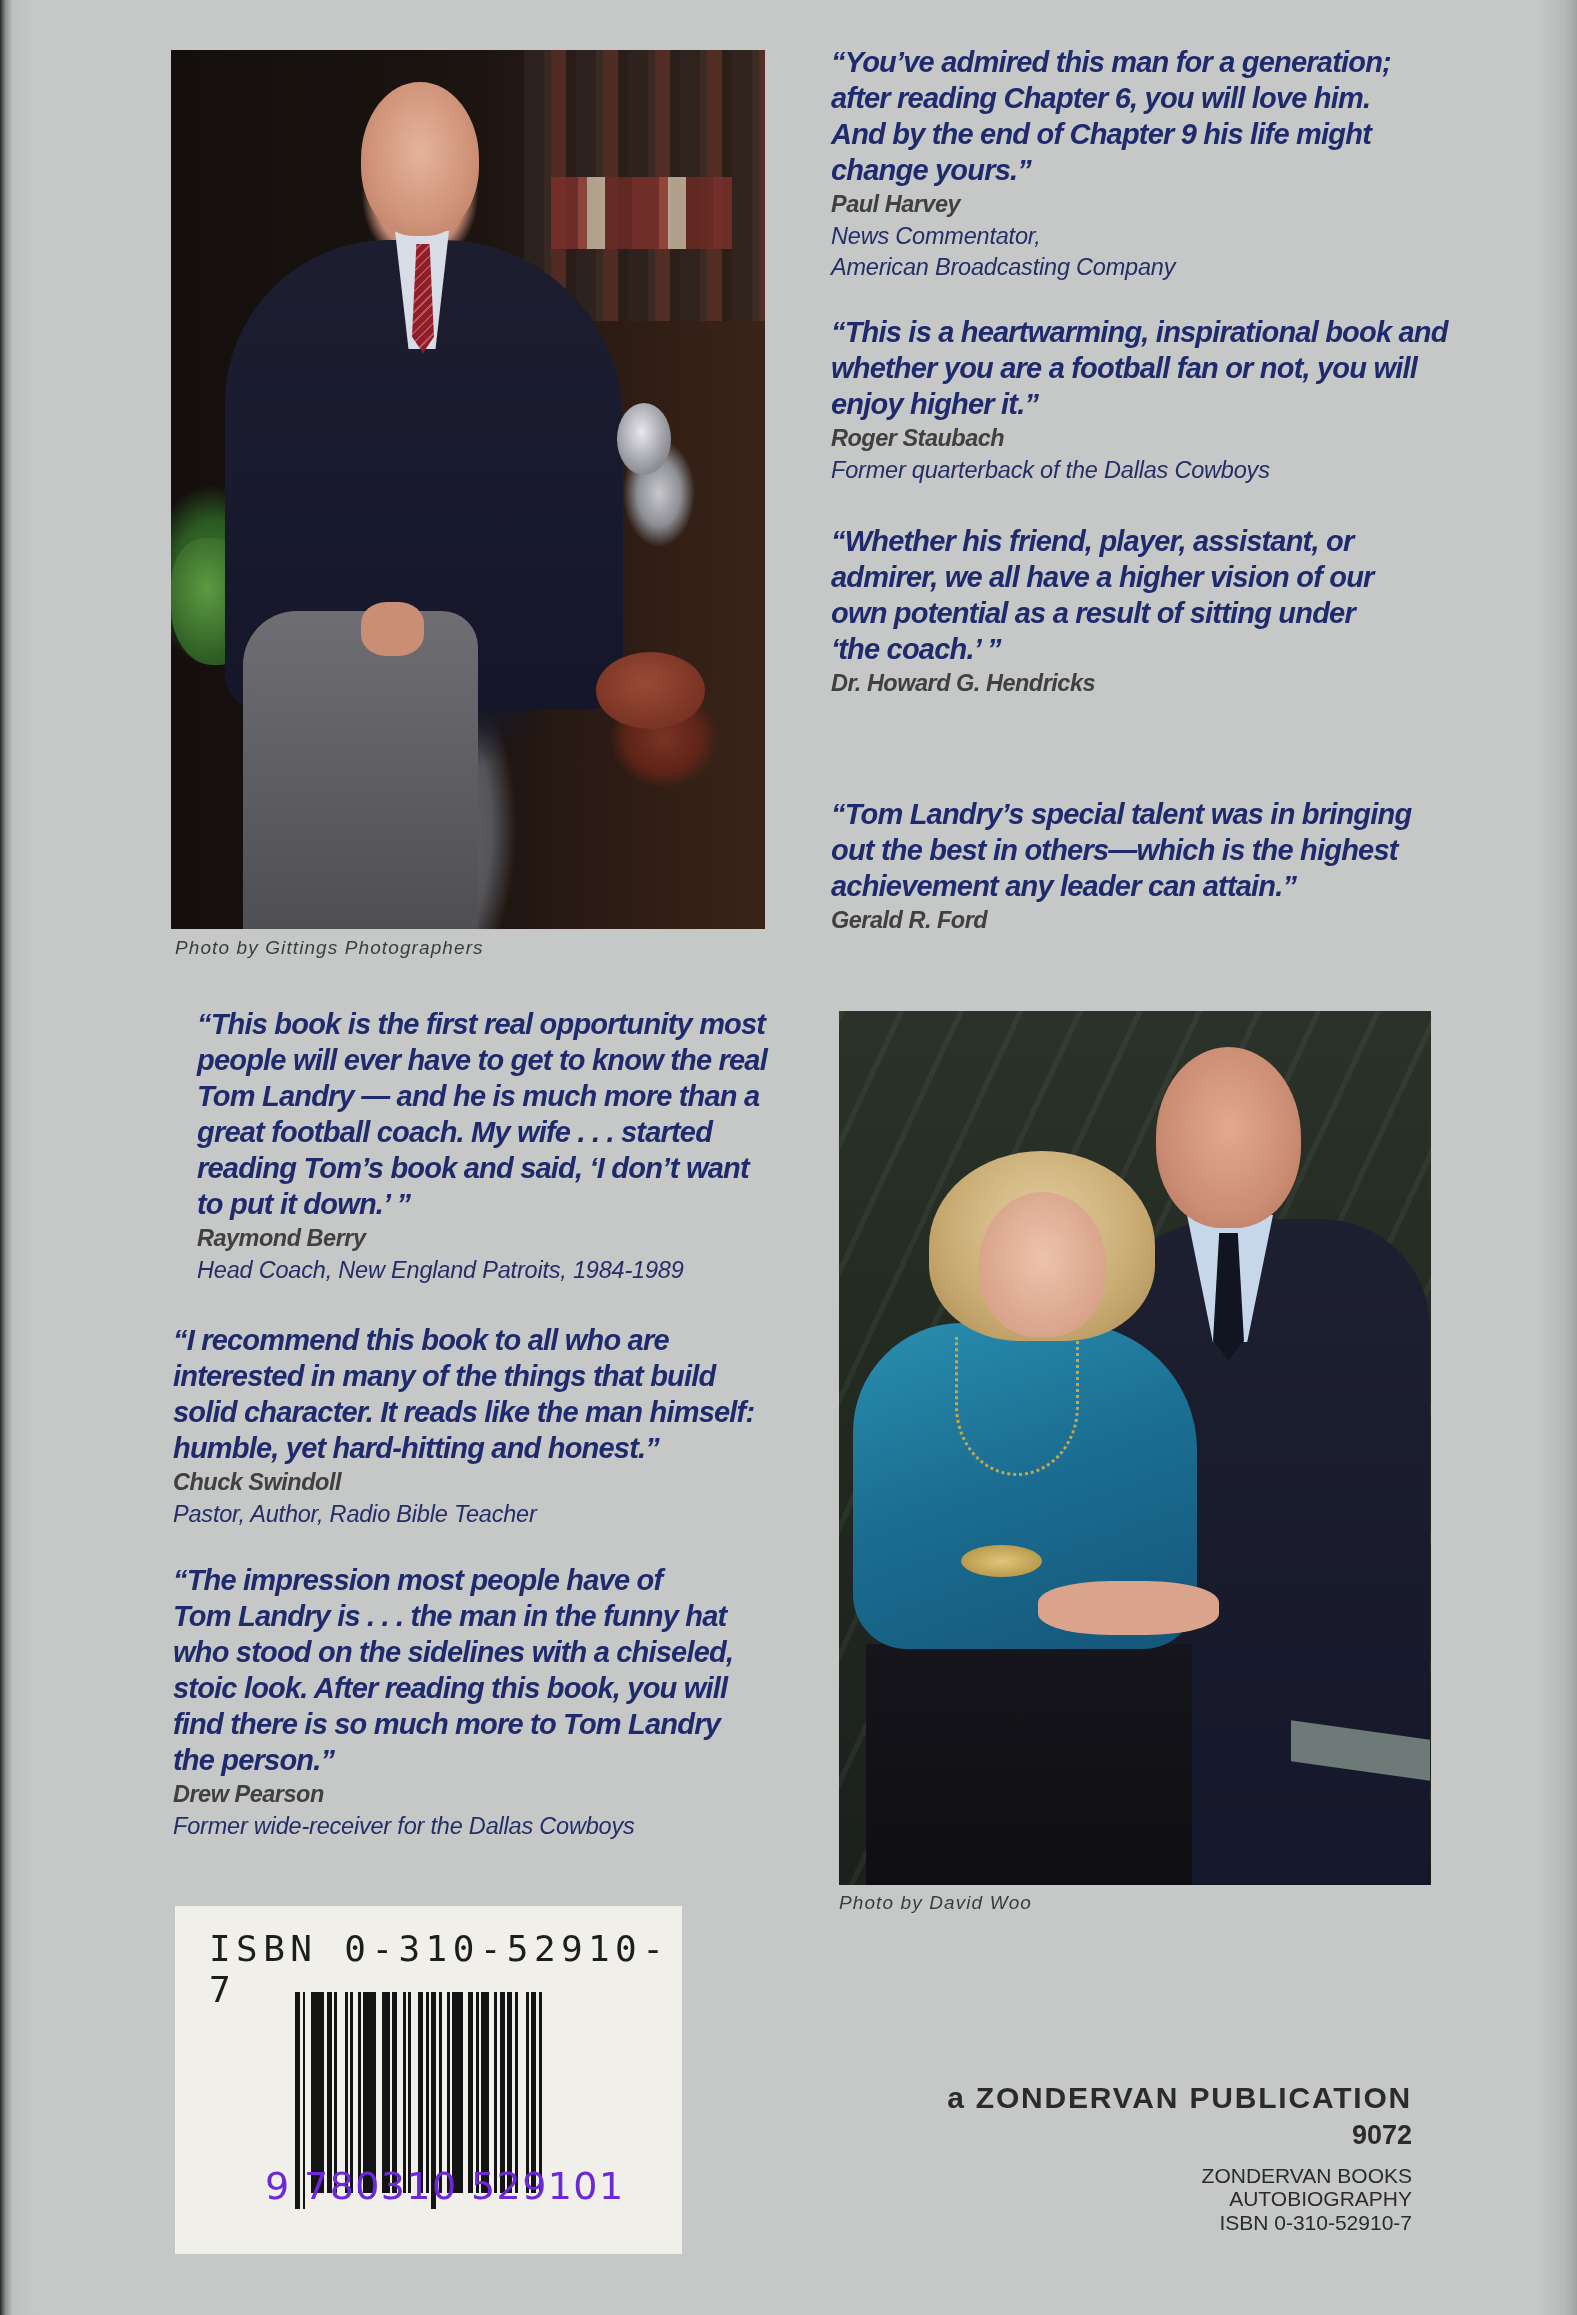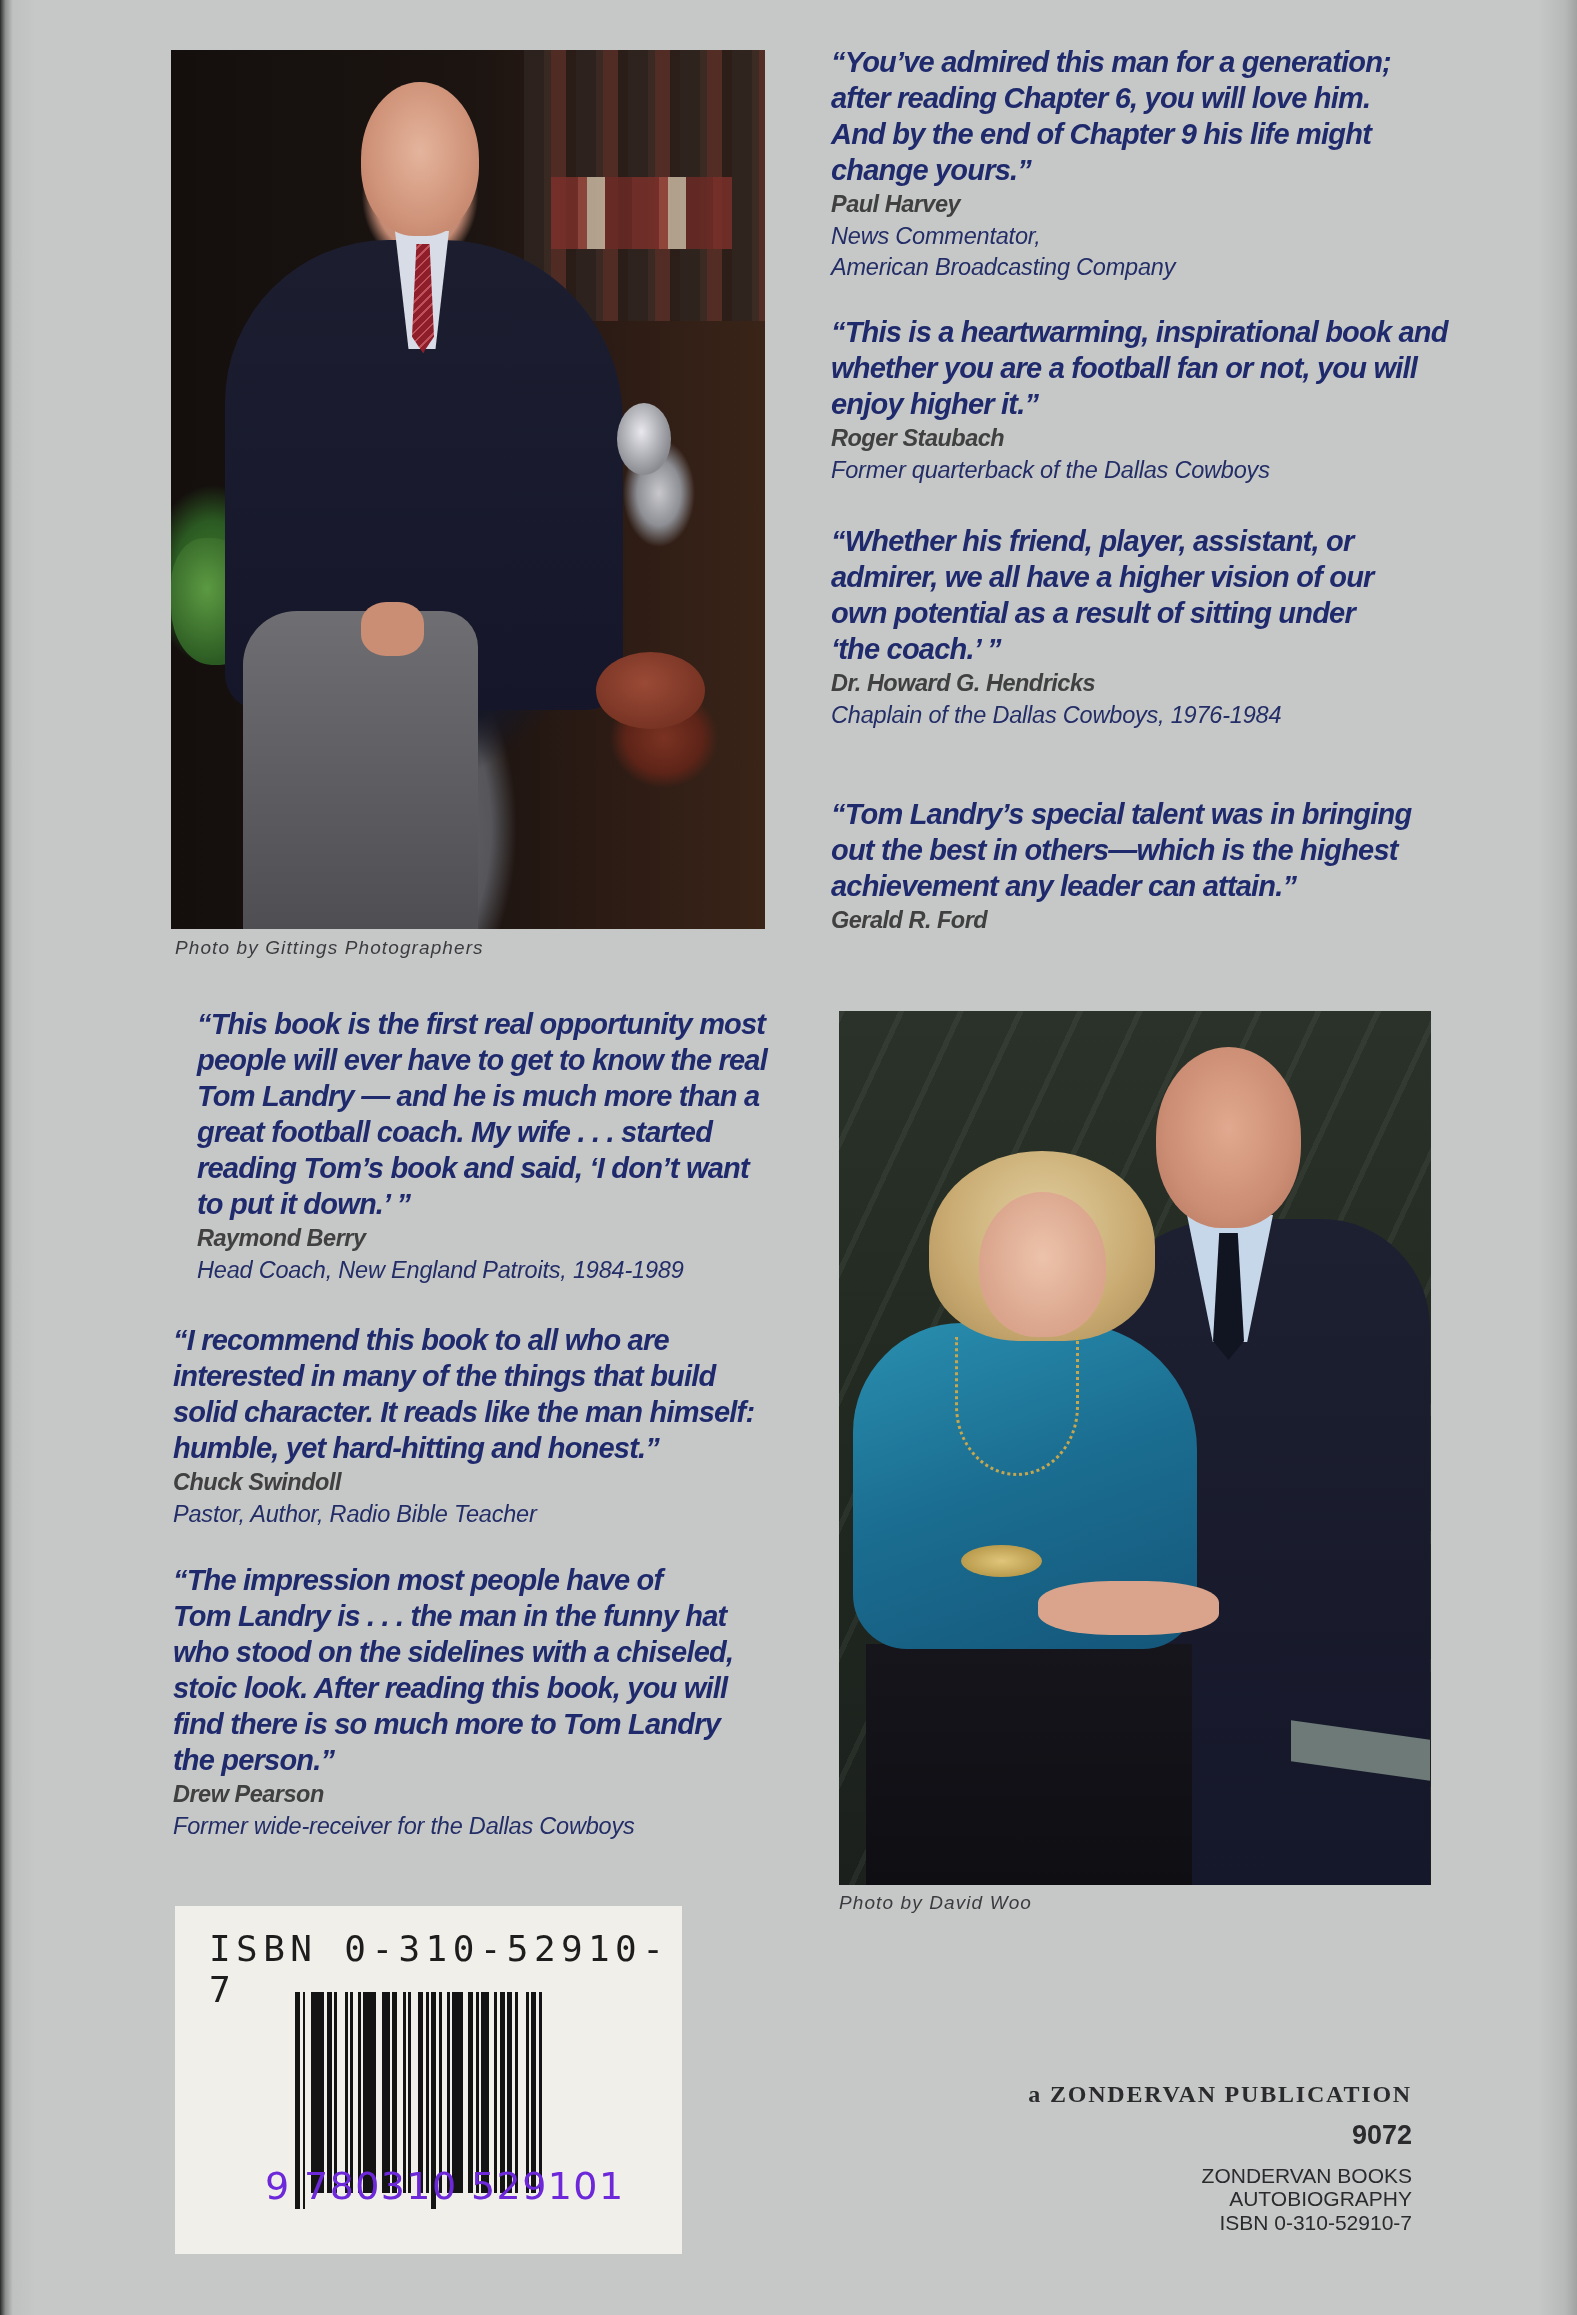--- a/index.html
+++ b/index.html
@@ -110,21 +110,21 @@
   .barcode .bar { position: absolute; top: 0; background: #141414; }
   .barcode-digits {
     position: absolute; left: 90px; top: 258px;
     font-family: "DejaVu Sans", sans-serif; font-size: 38px; color: #6d28d9; letter-spacing: 1.4px;
   }
 
   .pub {
     position: absolute; right: 166px; text-align: right; color: #2b2b2e;
   }
   .pub-main {
-    top: 2081px; font-family: Liberation Serif, serif; font-weight: bold; font-size: 24px; letter-spacing: 1.8px; margin-left: 16px;
+    top: 2081px; font-family: Liberation Sans, sans-serif; font-weight: bold; font-size: 30px; letter-spacing: 1.8px; margin-left: 16px;
   }
   .pub-code { top: 2120px; font-family: "Liberation Sans", sans-serif; font-weight: bold; font-size: 27px; }
   .pub-small { font-family: "Liberation Sans", sans-serif; font-size: 21px; line-height: 23.5px; }
 </style>
 </head>
 <body>
 
 <div class="cover"></div>
 
 <div class="photo photo1">
@@ -159,21 +159,20 @@
   <span class="attr-name">Roger Staubach</span>
   <span class="attr-title">Former quarterback of the Dallas Cowboys</span>
 </div>
 
 <div class="quote-block" style="left:831px; top:523px;">
   <span class="qline">“Whether his friend, player, assistant, or</span>
   <span class="qline">admirer, we all have a higher vision of our</span>
   <span class="qline">own potential as a result of sitting under</span>
   <span class="qline">‘the coach.’ ”</span>
   <span class="attr-name">Dr. Howard G. Hendricks</span>
-  <span class="attr-title">Chaplain of the Dallas Cowboys, 1976-1984</span>
 </div>
 
 <div class="quote-block" style="left:831px; top:796px;">
   <span class="qline">“Tom Landry’s special talent was in bringing</span>
   <span class="qline">out the best in others—which is the highest</span>
   <span class="qline">achievement any leader can attain.”</span>
   <span class="attr-name">Gerald R. Ford</span>
 </div>
 
 <div class="quote-block" style="left:173px; top:1006px;margin-left:24px;">

